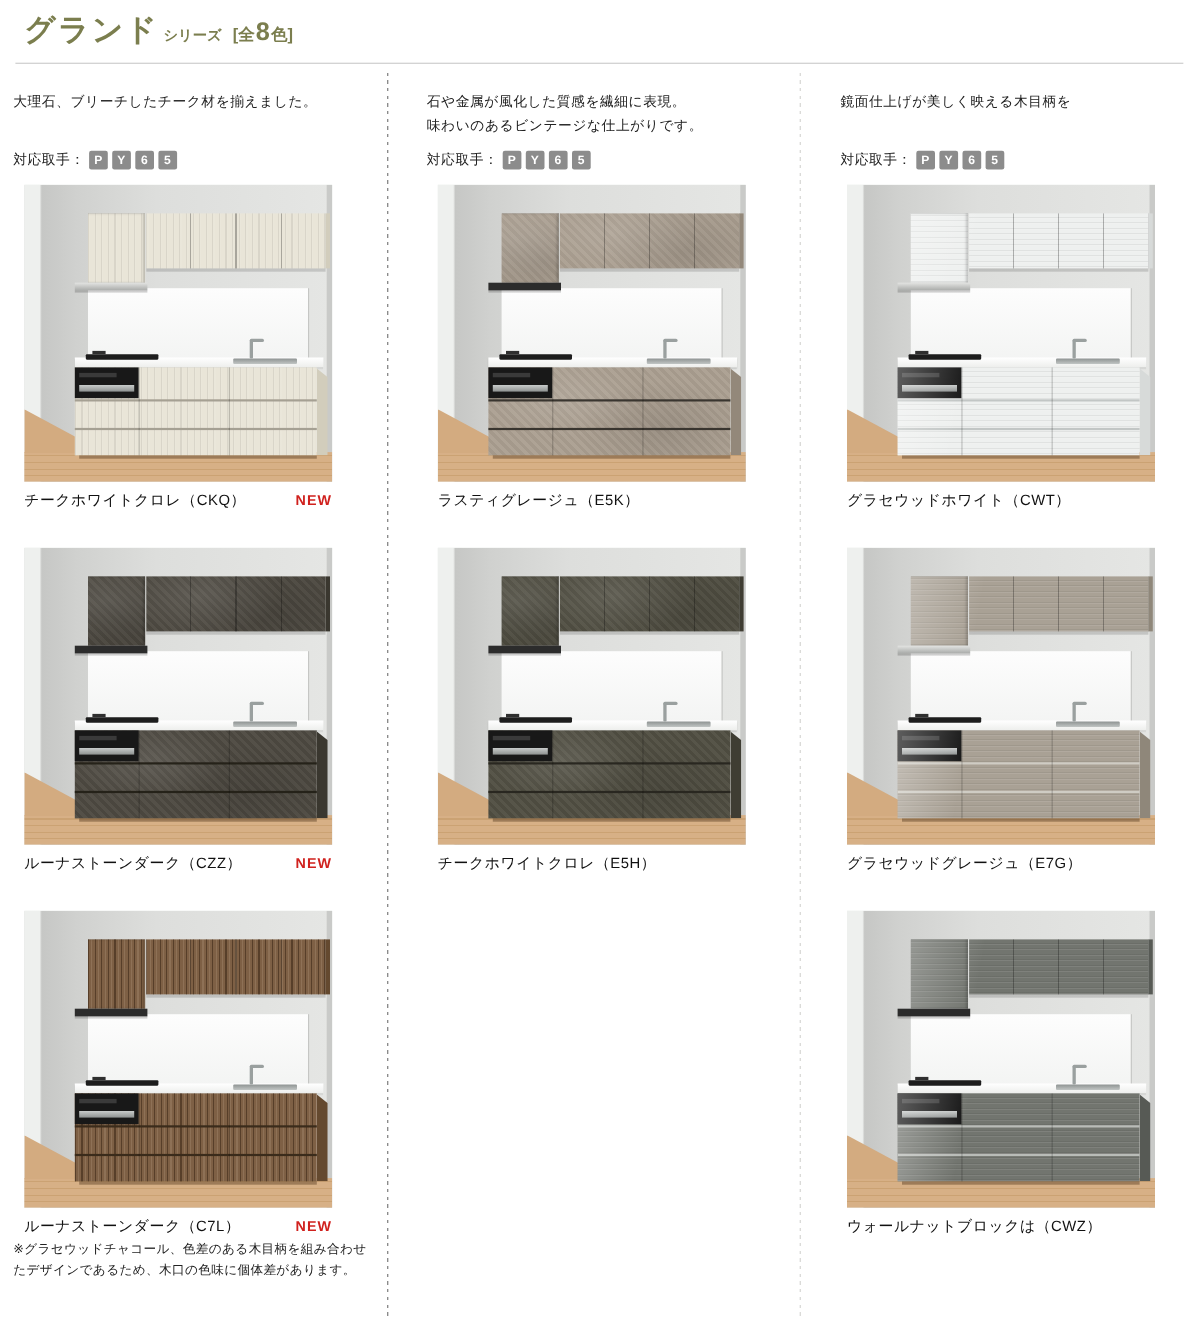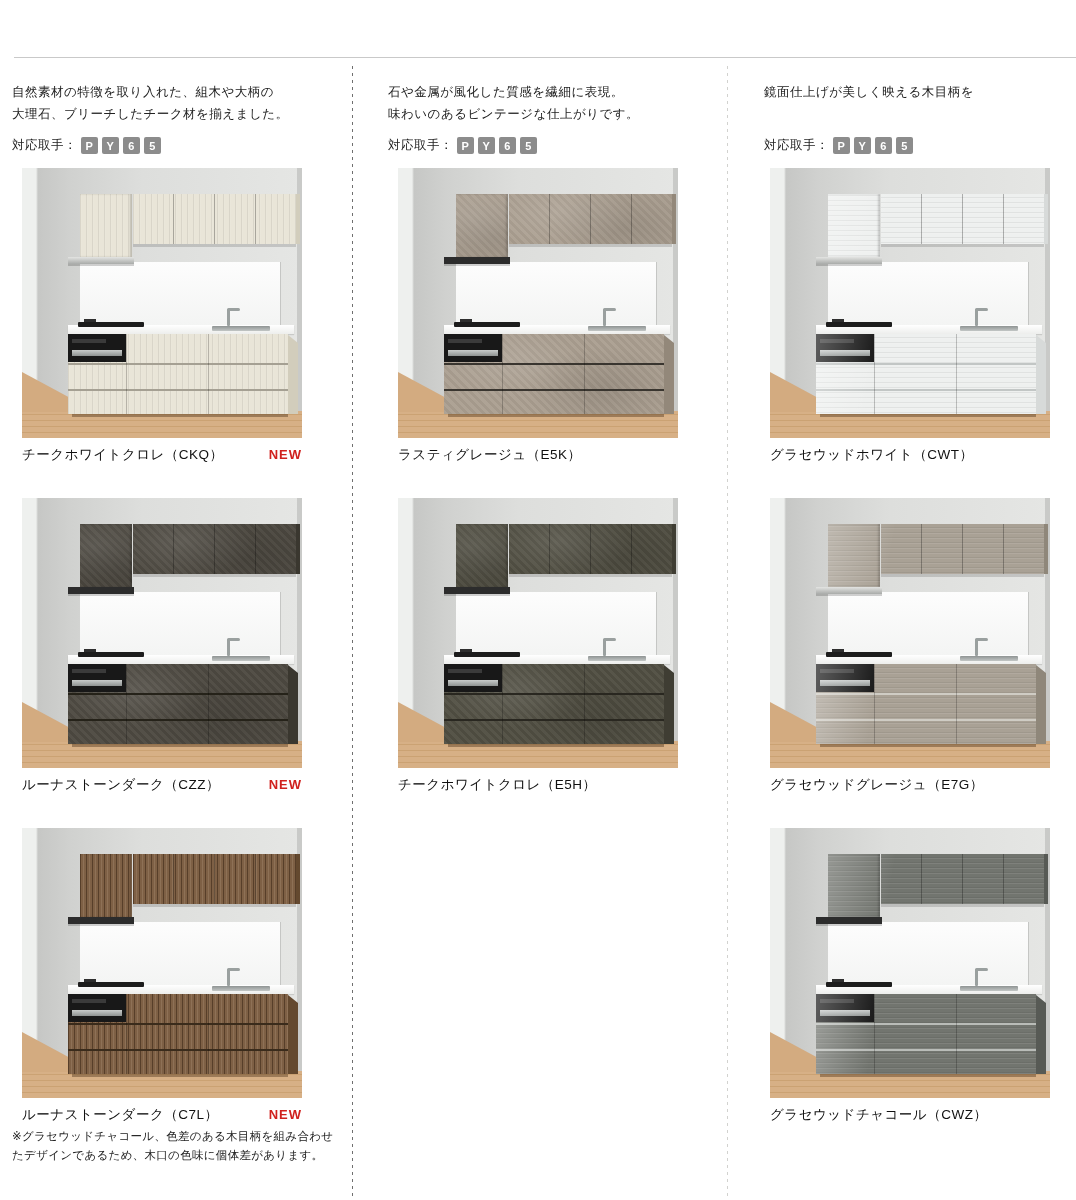--- a/index.html
+++ b/index.html
@@ -43,28 +43,30 @@
   .pname{font-size:13.5px;color:#111;letter-spacing:.5px;}
   .new{font-size:13px;font-weight:bold;color:var(--new,#d0211e);letter-spacing:1px;}
 
   .footnote{position:absolute;left:0;top:1052px;width:326px;font-size:11.5px;line-height:19px;color:#222;letter-spacing:.3px;}
 </style>
 </head>
 <body>
 
 <div class="page">
 
+  <div class="hdr">
+    <span class="t-main">グランド</span><span class="t-sub">シリーズ</span><span class="t-count"><span>[全</span><span class="t-num">8</span><span>色]</span></span>
+  </div>
   <div class="hdr-rule"></div>
 
   <div class="sep dark"></div>
   <div class="sep light"></div>
 
   <div class="col col1">
     <div class="desc">
-      <div>自然素材の特徴を取り入れた、組木や大柄の</div>
       <div>大理石、ブリーチしたチーク材を揃えました。</div>
     </div>
     <div class="handles">
       <span>対応取手：</span>
       <span class="badge">P</span>
       <span class="badge">Y</span>
       <span class="badge">6</span>
       <span class="badge">5</span>
     </div>
 
@@ -390,19 +392,19 @@
           <div style="position: absolute; left: 50px; top: 171px; width: 34px; height: 4px; background: rgb(58, 58, 58);"></div>
           <div style="position: absolute; left: 46px; top: 195px; width: 220px; height: 2px; background: rgb(185, 188, 184);"></div>
           <div style="position: absolute; left: 46px; top: 221px; width: 220px; height: 2px; background: rgb(185, 188, 184);"></div>
           <div style="position: absolute; left: 104px; top: 166px; width: 1px; height: 80px; background: rgba(0, 0, 0, 0.22);"></div>
           <div style="position: absolute; left: 186px; top: 166px; width: 1px; height: 80px; background: rgba(0, 0, 0, 0.22);"></div>
           <div style="position: absolute; left: 50px; top: 246px; width: 216px; height: 3px; background: rgba(70, 45, 20, 0.4);"></div>
           <div style="position: absolute; left: 46px; top: 166px; width: 220px; height: 80px; background: linear-gradient(100deg, rgba(255, 255, 255, 0.3) 0%, rgba(255, 255, 255, 0) 28%);"></div>
           <div style="position: absolute; left: 58px; top: 26px; width: 216px; height: 63px; background: linear-gradient(100deg, rgba(255, 255, 255, 0.25) 0%, rgba(255, 255, 255, 0) 30%);"></div>
         </div>
       <div class="caption">
-        <span class="pname">グラセウッドチャコール（CWZ）</span>
+        <span class="pname">ウォールナットブロックは（CWZ）</span>
         <span class="new"></span>
       </div>
     </div>
   </div>
 
 </div>
 
 </body></html>

